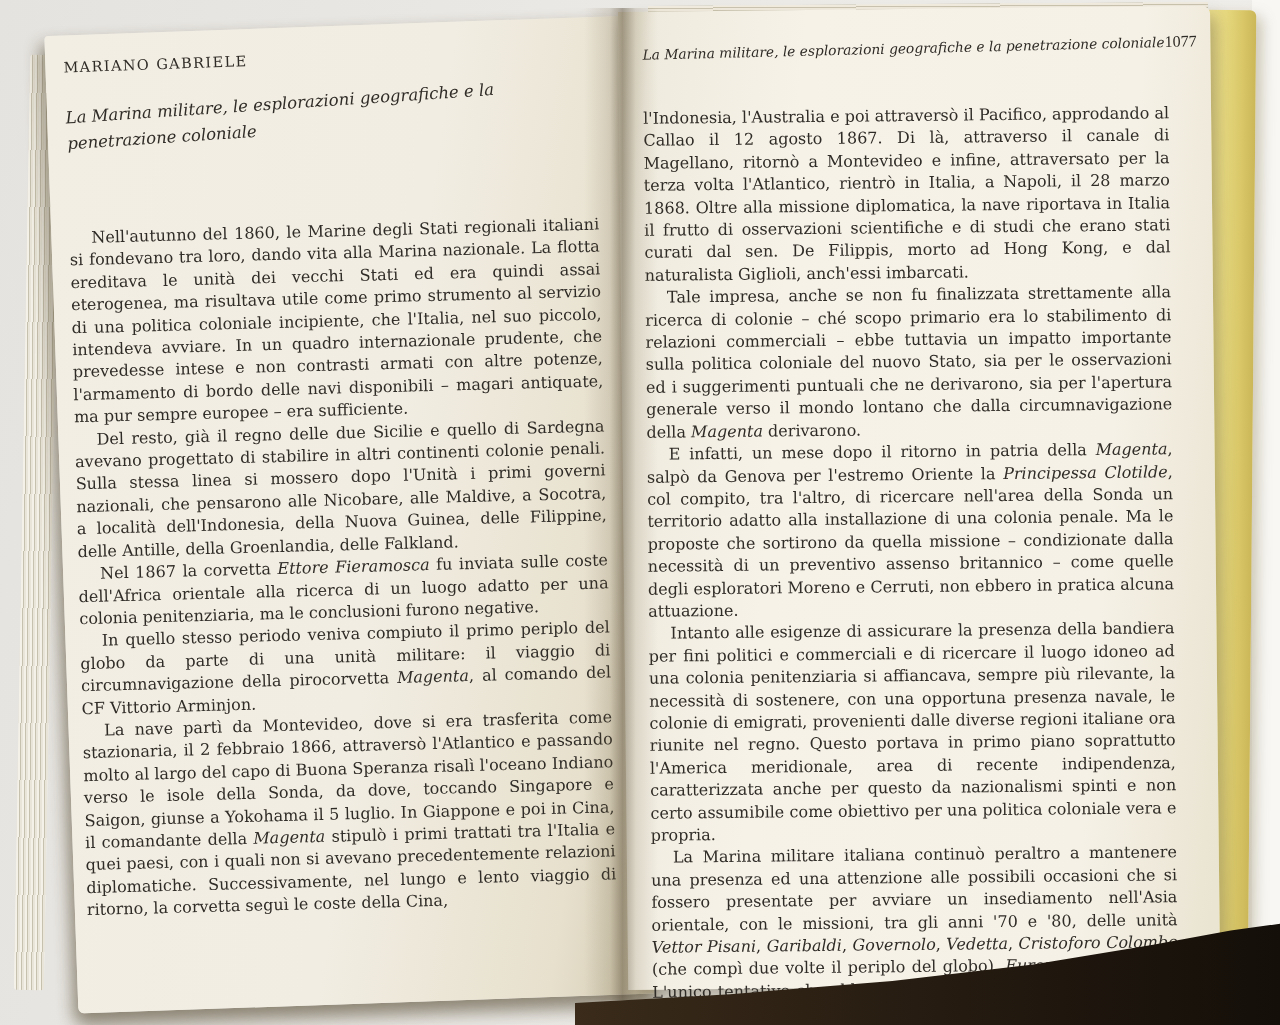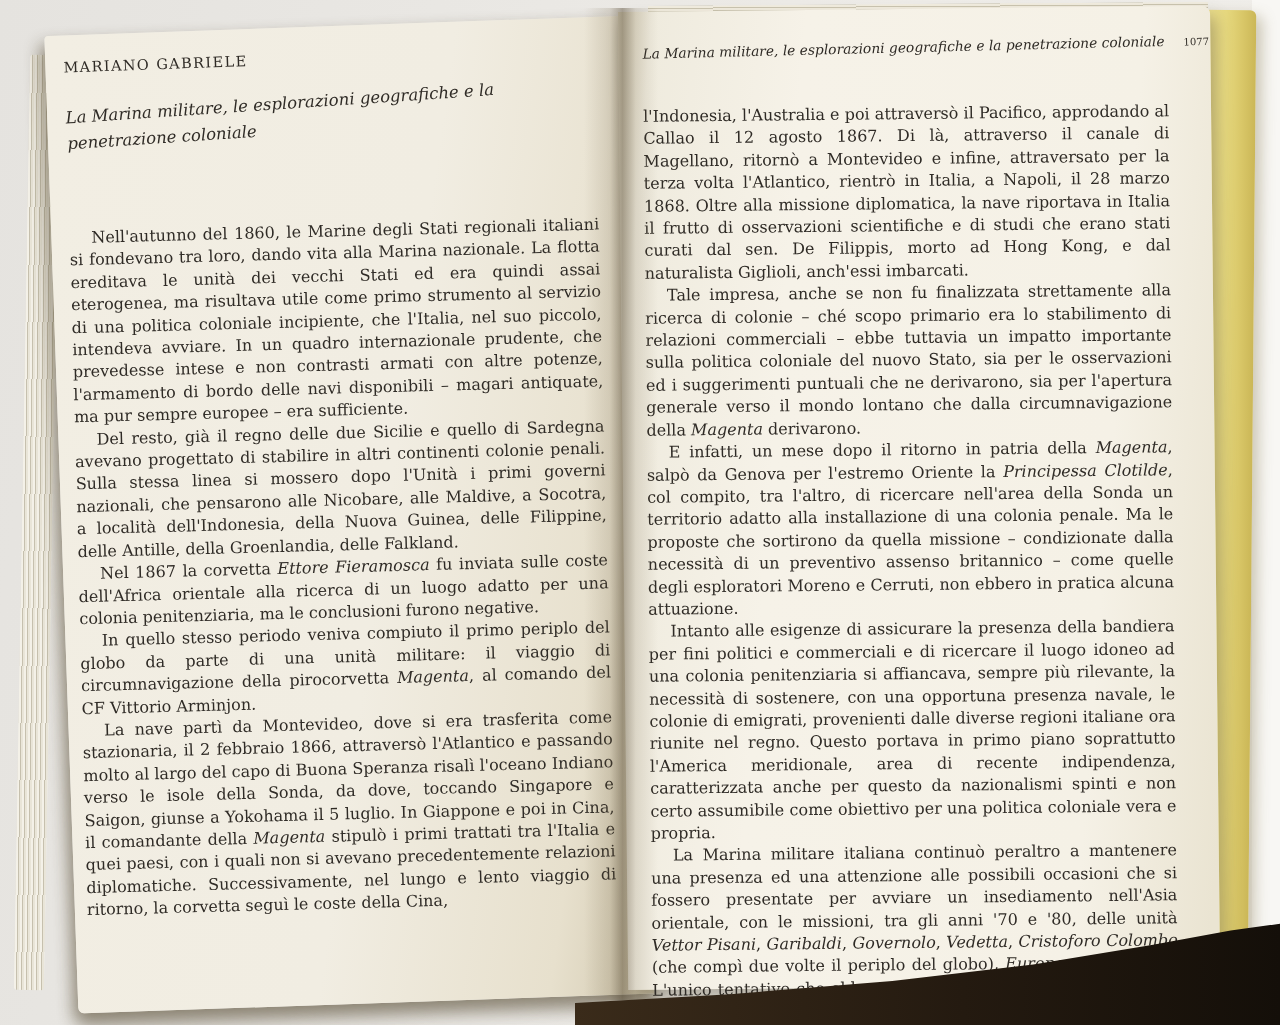--- a/index.html
+++ b/index.html
@@ -53,21 +53,21 @@
   .body-block { text-align:justify; font-size:16px; line-height:22.4px; }
   .left-body { margin-top:70px; transform:rotate(0.5deg); transform-origin:top left; }
   .para { text-align:justify; }
   .para.indent { text-indent:22px; }
   .it { font-style:italic; }
 
   
   .right-text { position:absolute; left:24px; top:34px; width:526px; color:#2f2b26; }
   .running-head-row { display:flex; align-items:baseline; transform:rotate(-0.8deg); transform-origin:left top; }
   .running-head { flex:1; text-align:center; font-style:italic; font-size:13.8px; white-space:nowrap; }
-  .page-number { margin-left:19px; font-size:10px; }
+  .page-number { margin-left:0; font-size:16px;font-family:Liberation Serif, serif; }
   .right-body { margin-top:44px; }
 </style>
 </head>
 <body>
 
 <div class="scene">
 
   <div class="bg-right"></div>
   <div class="page-stack-left"></div>
   <div class="page-stack-top"></div>

